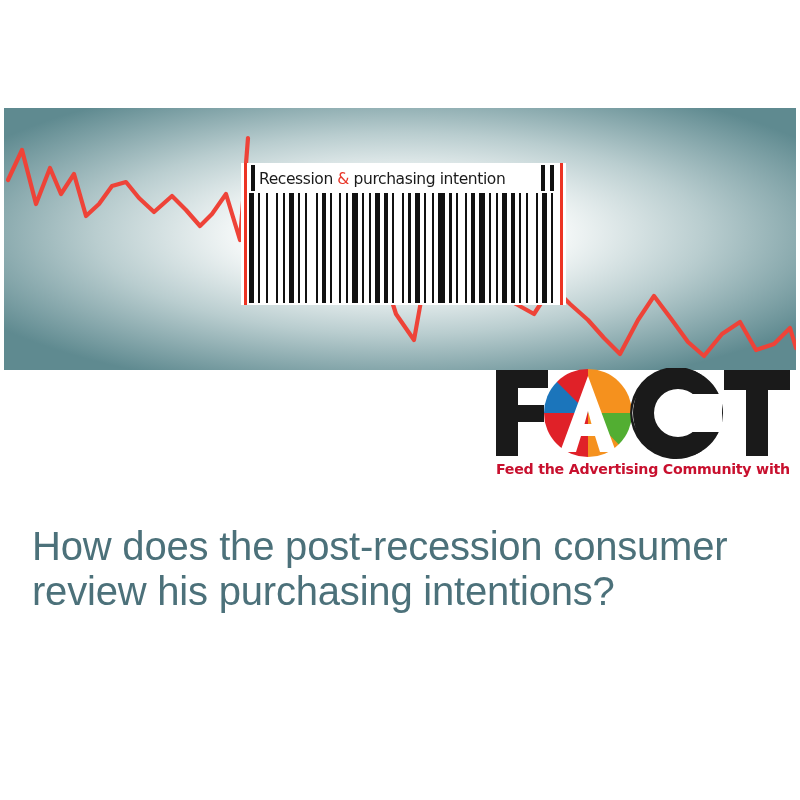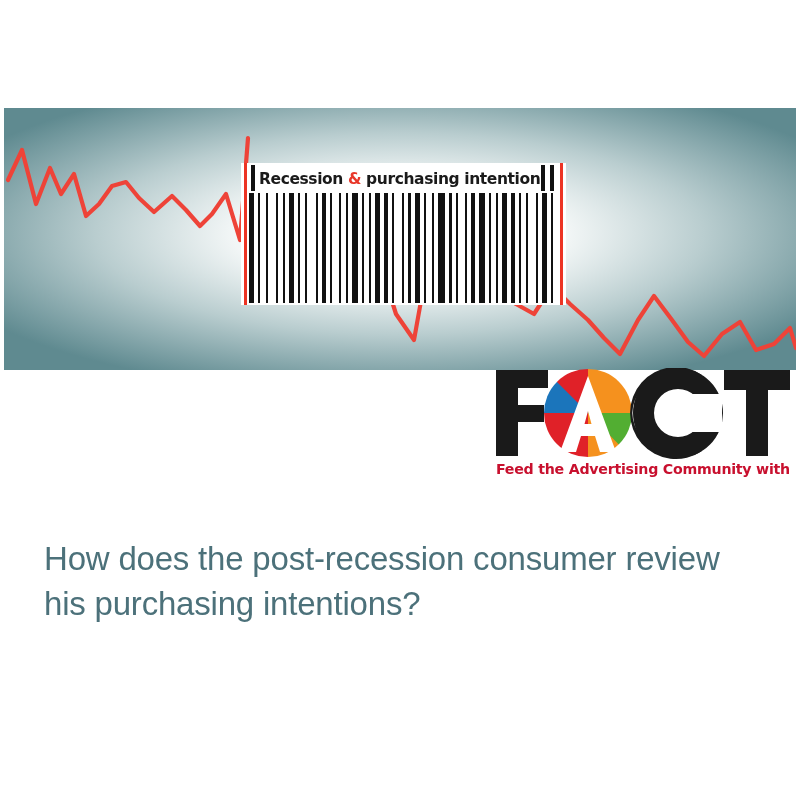--- a/index.html
+++ b/index.html
@@ -57,21 +57,21 @@
   }
   #guard-left  { left: 3px; }
   #guard-right { left: 319px; }
   #barcode-caption {
     position: absolute;
     left: 18px;
     top: 4px;
     width: 292px;
     height: 25px;
     font-family: "DejaVu Sans", sans-serif;
-    font-weight: bold;
+    font-weight: normal;
     font-size: 15.5px;
     letter-spacing: -0.4px;
     color: #1a1a1a;
     white-space: nowrap;
     line-height: 25px;
   }
   #barcode-caption .amp { color: #e8372a; }
   #barcode-bars {
     position: absolute;
     left: 8px;
@@ -107,24 +107,24 @@
   #fact-logo svg { display: block; }
 
   
   #title-block {
     position: absolute;
     left: 32px;
     top: 524px;
     width: 720px;
   }
   #slide-title {
-    margin: 12px;
+    margin: 0;
     font-family: "Liberation Sans", sans-serif;
     font-weight: normal;
-    font-size: 33px;
+    font-size: 40px;
     line-height: 45px;
     color: #4c717a;
     letter-spacing: -0.2px;
   }
   #slide-date {
     margin: 18px 0 0 0;
     font-family: "Liberation Sans", sans-serif;
     font-weight: normal;
     font-size: 16.5px;
     line-height: 20px;

